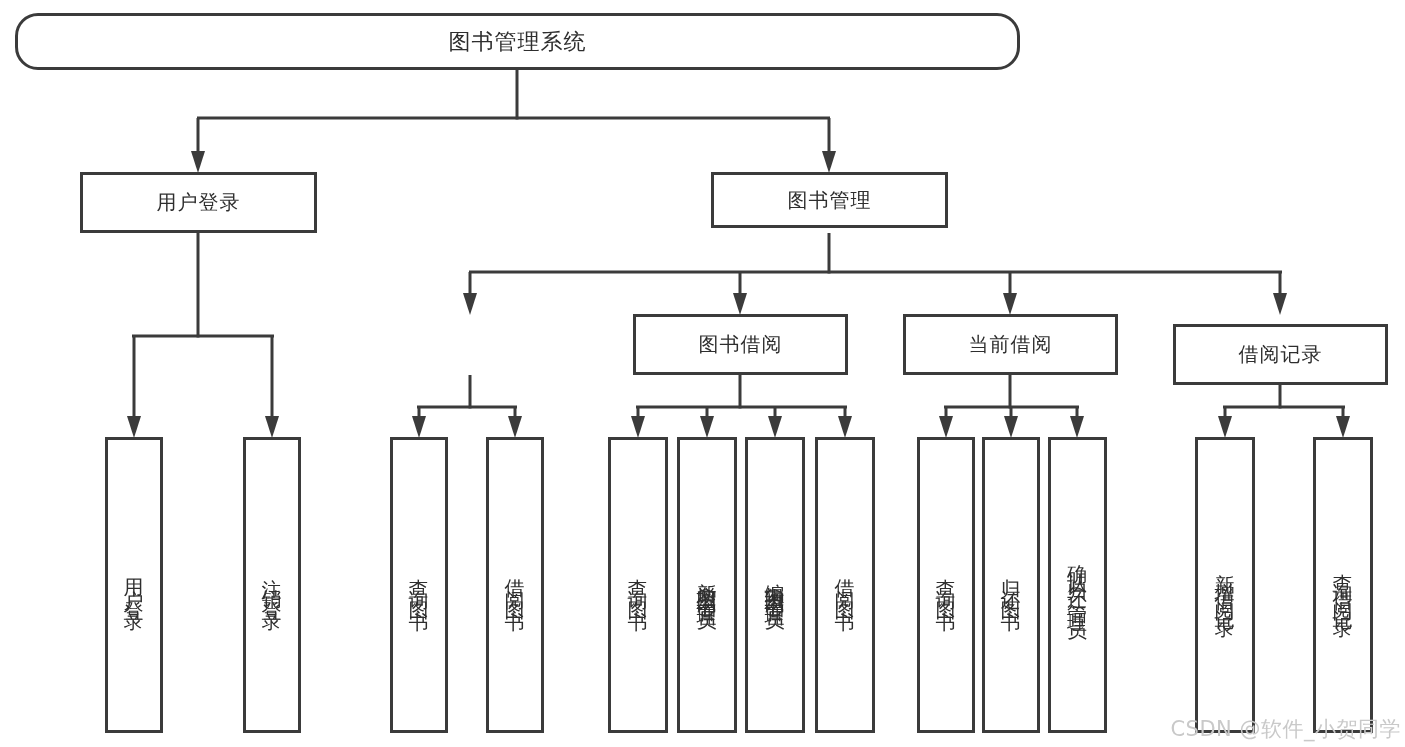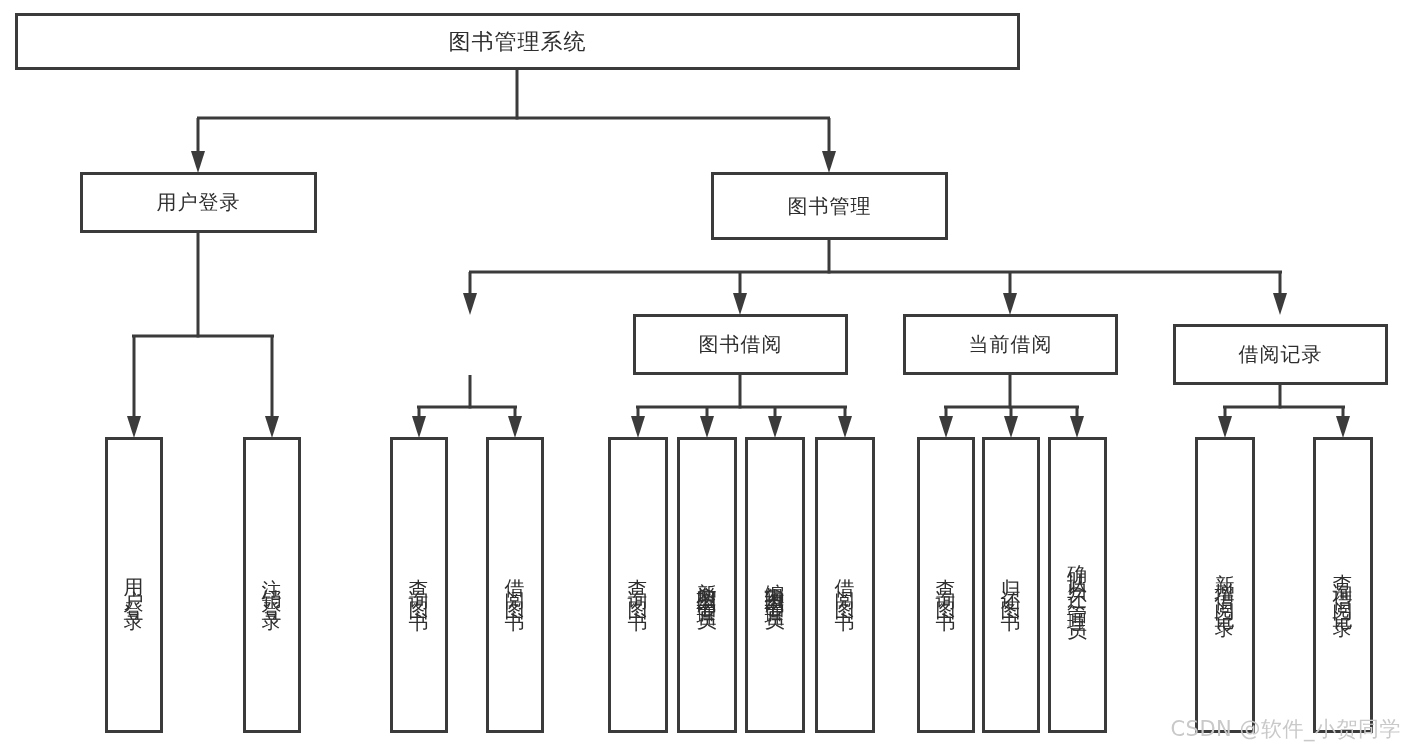--- a/index.html
+++ b/index.html
@@ -13,21 +13,21 @@
   .connectors{position:absolute;left:0;top:0;z-index:0;}
   .node{
     position:absolute;
     background:#ffffff;
     border:3px solid #3b3b3b;
     box-sizing:border-box;
     display:flex;align-items:center;justify-content:center;
     color:#2e2e2e;
     z-index:1;
   }
-  .root-node{font-size:22px;letter-spacing:1px;}
+  .root-node{font-size:22px;letter-spacing:1px;border-radius:23px;}
   .h-node{font-size:20px;letter-spacing:1px;}
   .v-node span{
     writing-mode:vertical-rl;
     text-orientation:mixed;
     font-size:20px;
     line-height:1;
   }
   .sp4 span{letter-spacing:11px;}
   .sp6 span{letter-spacing:9px;}
   .sp8 span{letter-spacing:8px;}
@@ -112,21 +112,21 @@
       <polygon points="1004,416 1018,416 1011,438"></polygon>
       <polygon points="1070,416 1084,416 1077,438"></polygon>
       <polygon points="1218,416 1232,416 1225,438"></polygon>
       <polygon points="1336,416 1350,416 1343,438"></polygon>
     </g>
   </svg>
 
   <div class="node root-node" style="left:15px;top:13px;width:1005px;height:57px">图书管理系统</div>
 
   <div class="node h-node" style="left:80px;top:172px;width:237px;height:61px">用户登录</div>
-  <div class="node h-node" style="left:711px;top:172px;width:237px;height:68px">图书管理</div>
+  <div class="node h-node" style="left:711px;top:172px;width:237px;height:56px">图书管理</div>
 
   <div class="node h-node" style="left:903px;top:314px;width:215px;height:61px">当前借阅</div>
   <div class="node h-node" style="left:633px;top:314px;width:215px;height:61px">图书借阅</div>
   <div class="node h-node" style="left:1173px;top:324px;width:215px;height:61px">借阅记录</div>
 
   <div class="node v-node sp4" style="left:105px;top:437px;width:58px;height:296px">
     <span>用户登录</span>
   </div>
   <div class="node v-node sp4" style="left:243px;top:437px;width:58px;height:296px">
     <span>注销登录</span>

